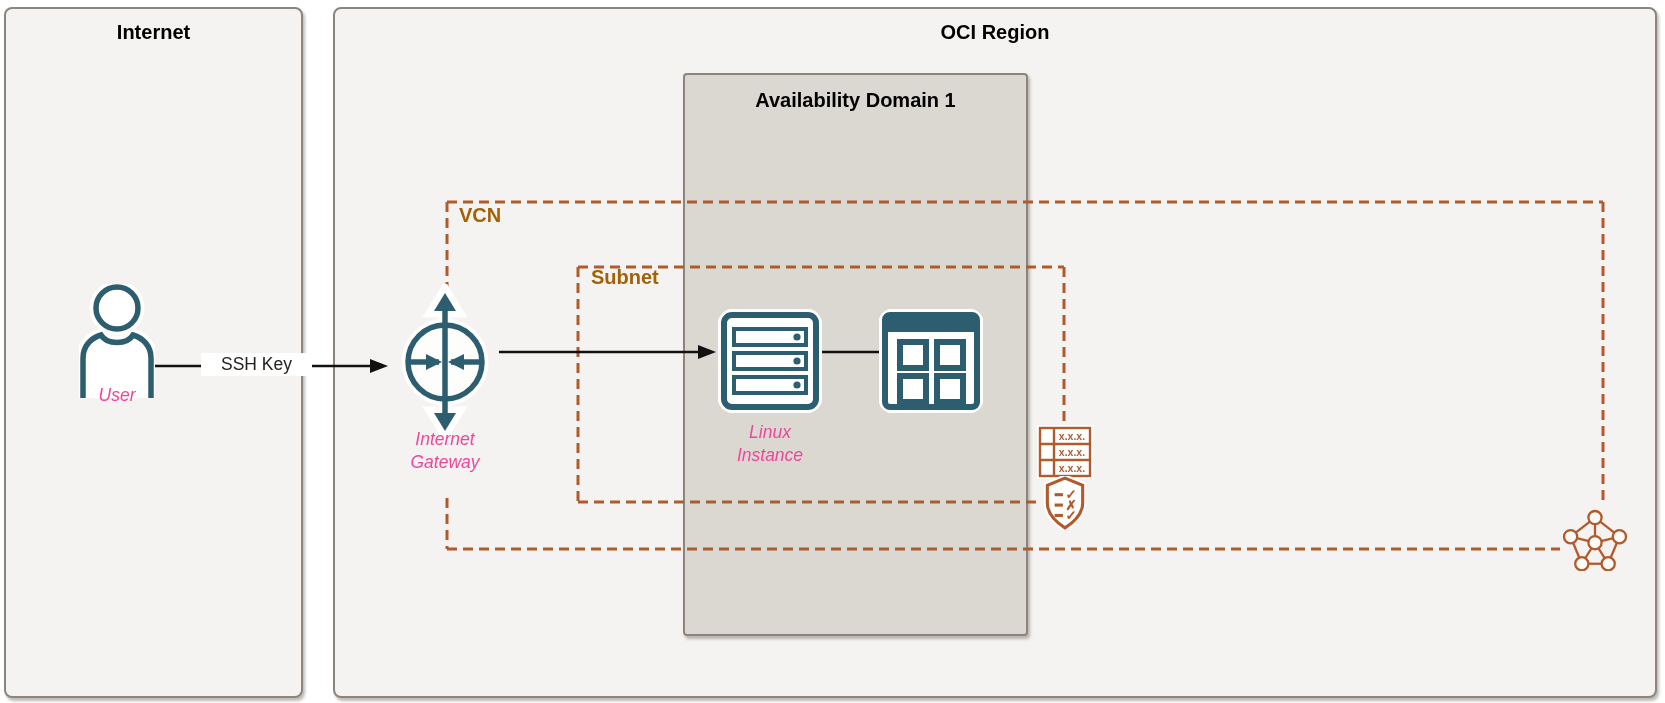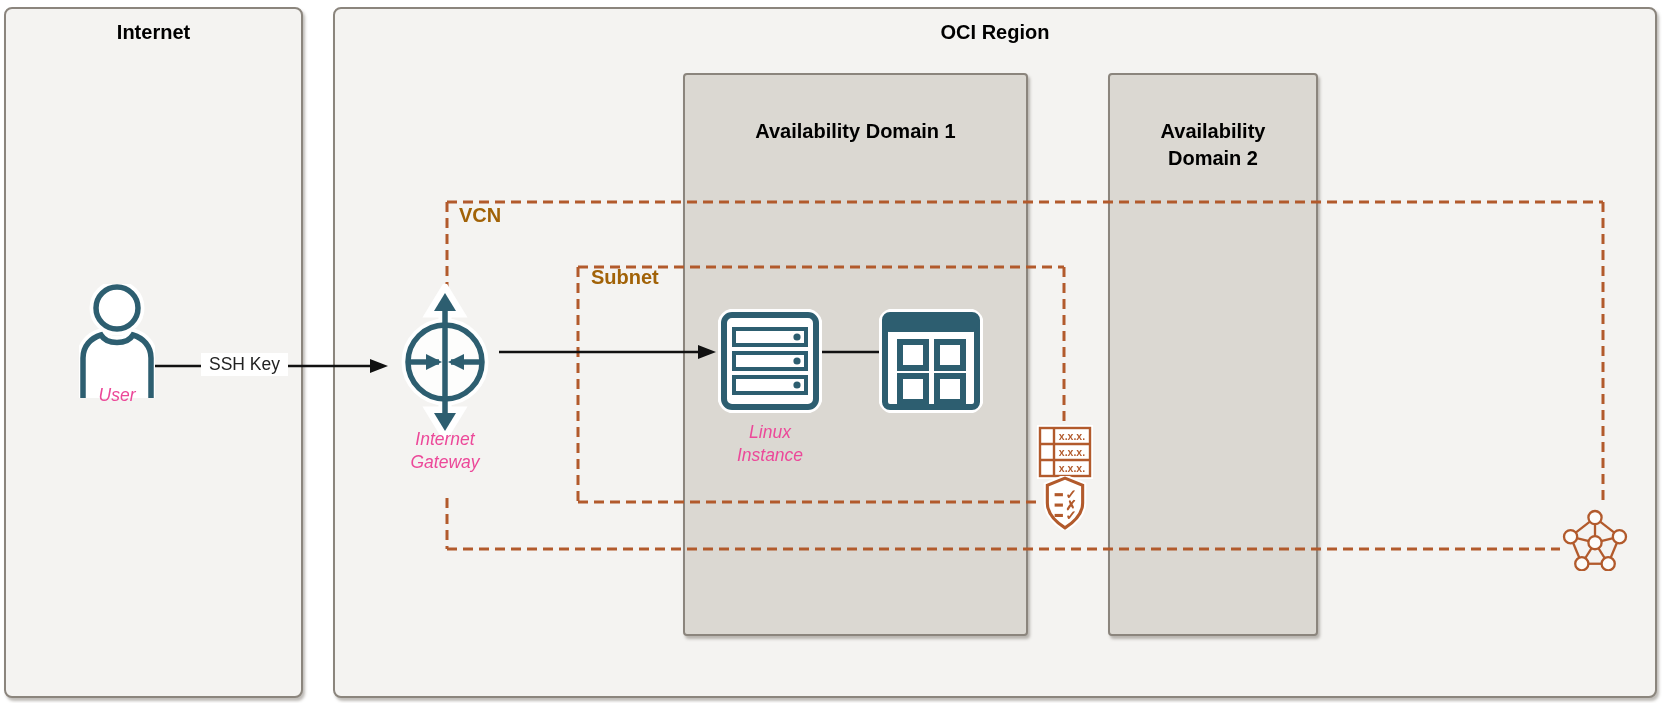--- a/index.html
+++ b/index.html
@@ -5,46 +5,43 @@
   html,body{margin:0;padding:0;background:#fff;}
   #canvas{position:relative;width:1665px;height:703px;background:#fff;overflow:hidden;
           font-family:"Liberation Sans",sans-serif;}
   .zone{position:absolute;background:#f4f3f1;border:2px solid #8b857d;border-radius:8px;
         box-shadow:2px 3px 3px rgba(110,104,96,.45);}
   .zone-title{position:absolute;width:100%;text-align:center;top:12px;font-size:20px;
               font-weight:bold;color:#000;}
   .ad{position:absolute;background:#dbd8d2;border:2px solid #8b857d;border-radius:4px;
       box-shadow:2px 3px 3px rgba(110,104,96,.45);}
   .ad-title{position:absolute;width:100%;text-align:center;top:12px;font-size:20px;
-            font-weight:bold;color:#000;line-height:1.35;padding:0;margin-top:31px;}
+            font-weight:bold;color:#000;line-height:1.35;padding:0;}
   .ad-title.narrow{left:10%;width:80%;}
   svg.overlay{position:absolute;left:0;top:0;width:1665px;height:703px;}
   .icon{position:absolute;}
   .caption{position:absolute;text-align:center;font-size:17.5px;color:#ec4899;line-height:1.32;font-style:italic;}
   .net-label{position:absolute;font-size:20px;font-weight:bold;color:#a16207;}
-  .ssh-label{position:absolute;font-size:17.5px;color:#222;background:#fff;padding:1px 8px;}
+  .ssh-label{position:absolute;font-size:17.5px;color:#222;background:#fff;padding:1px 20px;}
 </style>
 </head>
 <body>
 
 <div id="canvas">
 
   <div class="zone" style="left:4px;top:7px;width:295px;height:687px;">
     <div class="zone-title">Internet</div>
   </div>
 
   <div class="zone" style="left:333px;top:7px;width:1320px;height:687px;">
     <div class="zone-title">OCI Region</div>
   </div>
 
   <div class="ad" style="left:683px;top:73px;width:341px;height:559px;">
     <div class="ad-title">Availability Domain 1</div>
-  </div>
-  <div class="ad" style="left:1108px;top:73px;width:206px;height:559px;">
-    <div class="ad-title narrow">Availability Domain 2</div>
   </div>
 
   <svg class="overlay">
 
     <g stroke="#b25a2c" stroke-width="3" stroke-dasharray="10 6" fill="none">
       <path d="M447,202 H1603"></path>
       <path d="M447,202 V288"></path>
       <path d="M447,498 V549"></path>
       <path d="M447,549 H1560"></path>
       <path d="M1603,202 V504"></path>

